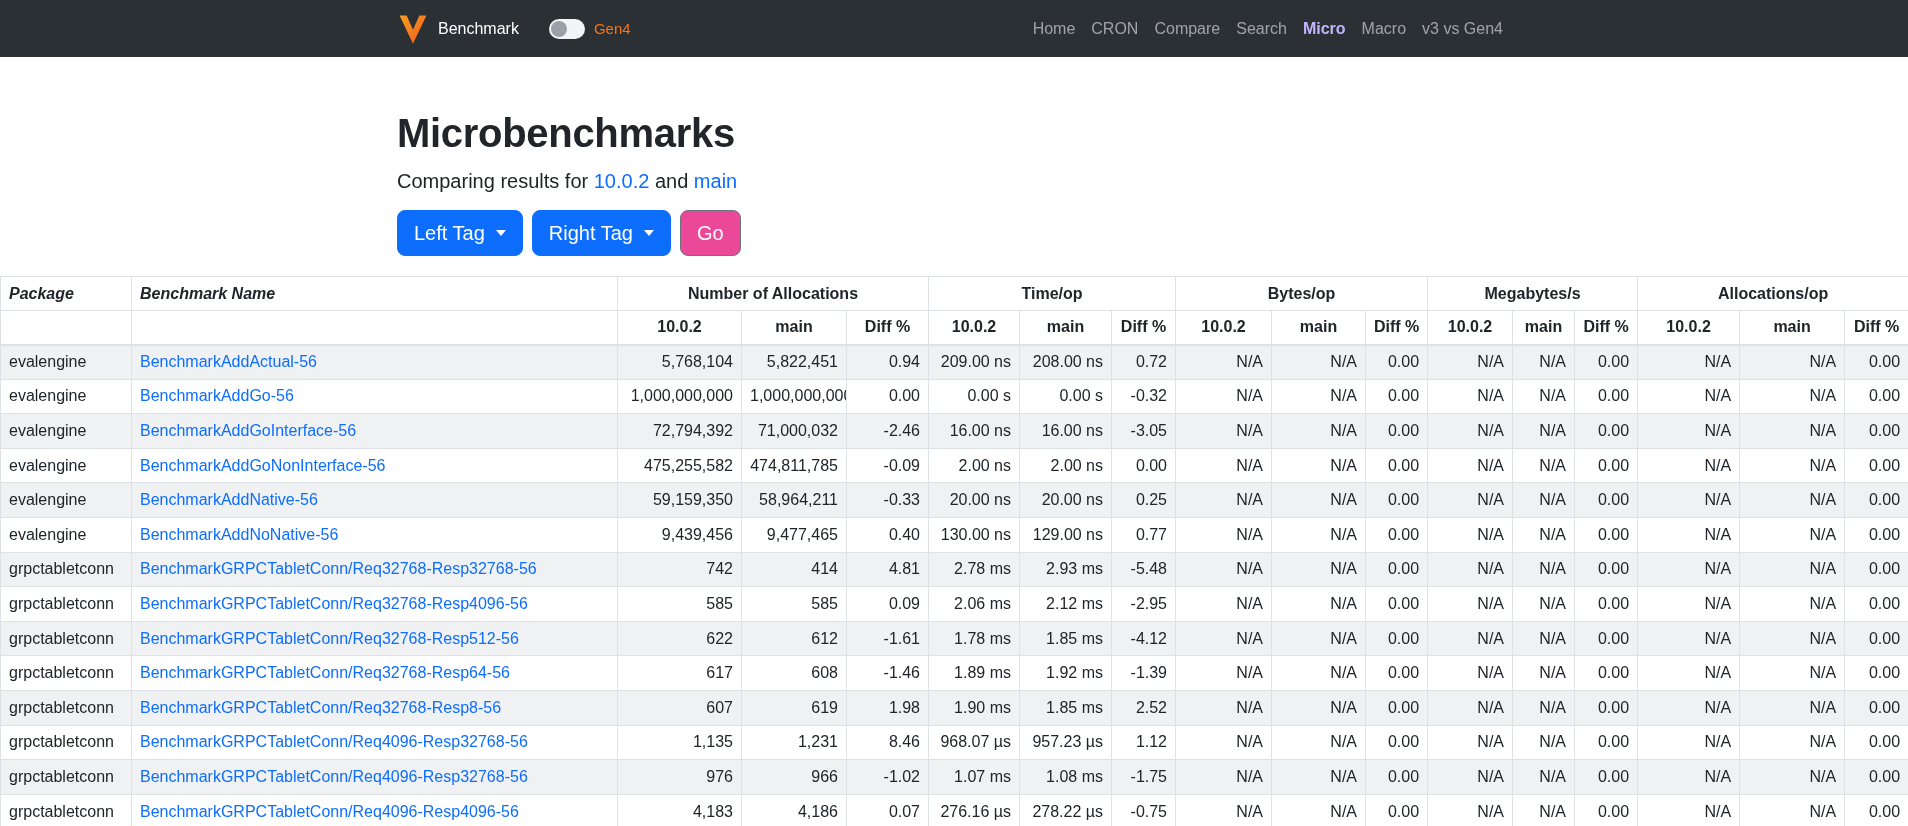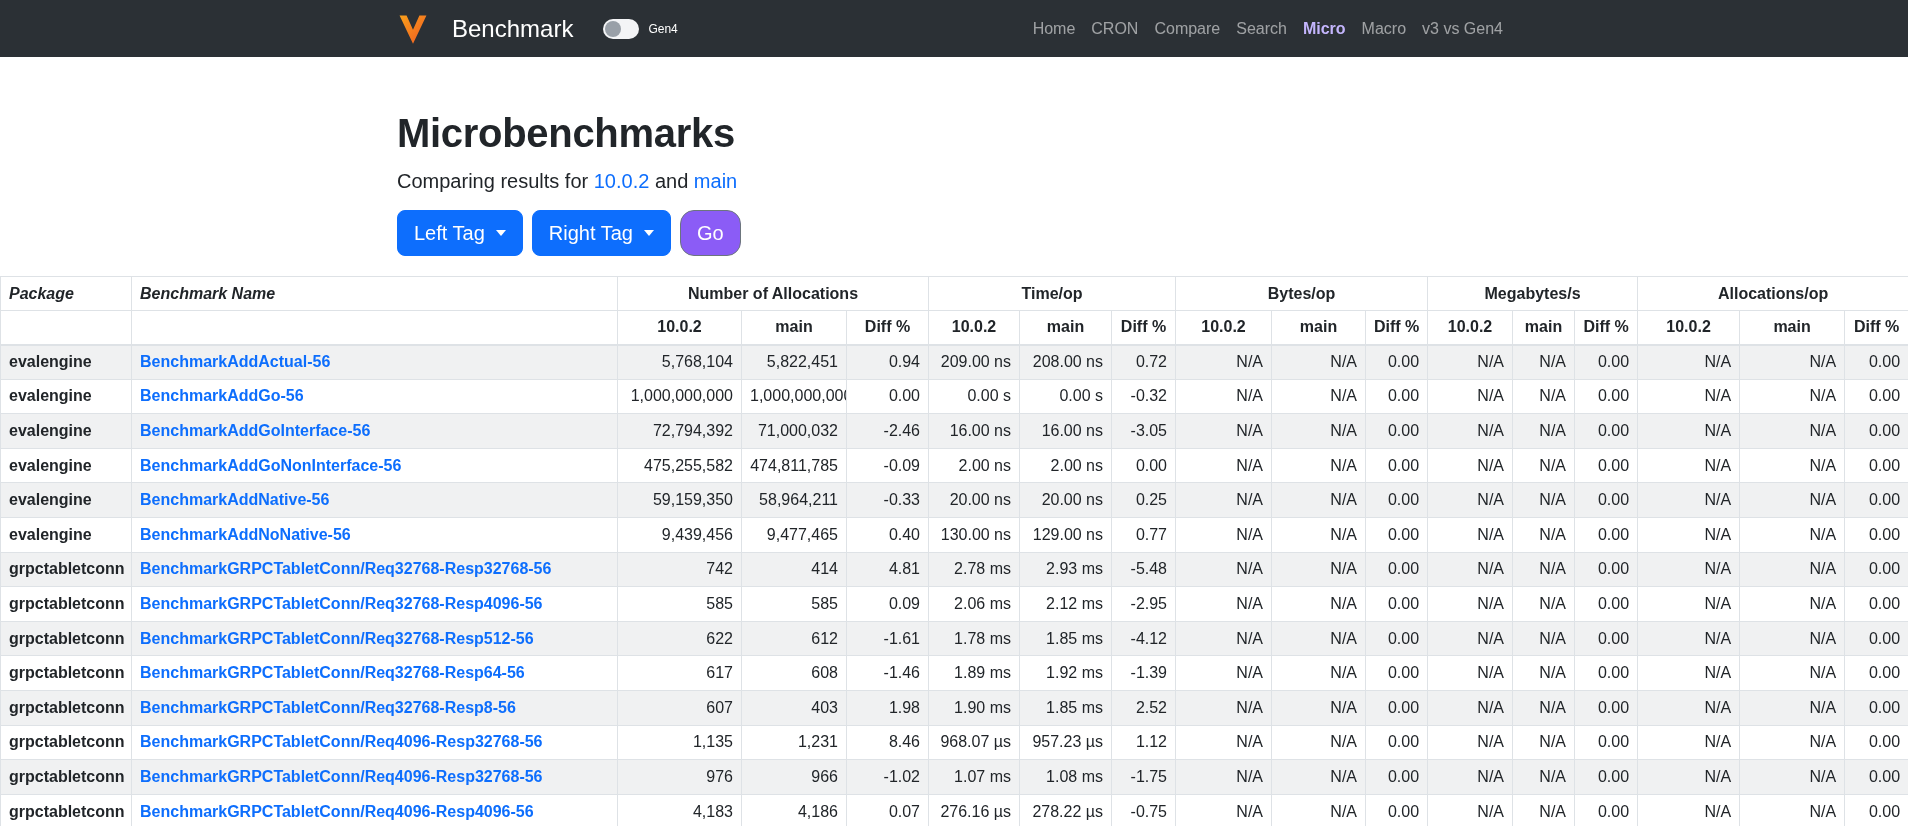--- a/index.html
+++ b/index.html
@@ -5,48 +5,48 @@
   * { box-sizing: border-box; }
   html,body { margin:0; padding:0; }
   body {
     width:1908px; height:826px; overflow:hidden;
     background:#ffffff; color:#212529;
     font-family:"Liberation Sans", sans-serif;
   }
   
   .navbar { height:57px; background:#2b3035; display:flex; align-items:center; }
   .navbar-inner { width:1114px; margin:0 auto; display:flex; align-items:center; }
-  .brand { display:flex; align-items:center; gap:23px; color:#fff; font-size:24px; font-weight:400; }
+  .brand { display:flex; align-items:center; gap:9px; color:#fff; font-size:16px; font-weight:400; }
   .logo { width:32px; height:32px; display:block; }
   .switch { margin-left:30px; width:36px; height:20px; border-radius:10px; background:#f3f4f6; position:relative; flex:0 0 auto; cursor:pointer; }
   .switch .knob { position:absolute; left:2px; top:2px; width:16px; height:16px; border-radius:50%; background:#99a0a8; }
-  .switch-label { color:#ffffff; font-size:12px; margin-left:9px; }
+  .switch-label { color:#f97316; font-size:15px; margin-left:9px; }
   .nav-links { margin-left:auto; display:flex; align-items:flex-end; }
   .nav-link { padding:8px 8px; color:rgba(255,255,255,0.55); font-size:16px; text-decoration:none; cursor:pointer; }
   .nav-link.active { color:#c4b5fd; font-weight:600; }
   
   .container { width:1114px; margin:0 auto; }
   .page-title { font-size:40px; line-height:48px; font-weight:700; margin:52px 0 0 0; letter-spacing:-0.3px; }
   .subtitle { font-size:20px; line-height:24px; margin:12px 0 0 0; }
   .subtitle a { color:#0d6efd; text-decoration:none; cursor:pointer; }
   .controls { margin-top:17px; display:flex; gap:9px; }
   .btn { font-family:inherit; font-size:20px; line-height:28px; padding:8px 16px; border-radius:8px; border:1px solid transparent; color:#fff; cursor:pointer; display:inline-flex; align-items:center; }
   .btn-primary { background:#0d6efd; border-color:#0d6efd; }
-  .btn-secondary { background:#8b5cf6; border-color:#6c757d;border-radius:14px; }
+  .btn-secondary { background:#ec4899; border-color:#6c757d; }
   .caret { display:inline-block; margin-left:11px; width:0; height:0; border-top:6px solid #fff; border-left:5px solid transparent; border-right:5px solid transparent; }
   
   .bench-table { border-collapse:collapse; table-layout:fixed; width:1908px; font-size:16px; margin-top:20px; }
   .bench-table th, .bench-table td { border:1px solid #dee2e6; padding:0 8px; white-space:nowrap; overflow:hidden; }
   .bench-table thead th { height:34px; font-weight:700; text-align:center; background:#fff; }
   .bench-table thead tr:last-child th { border-bottom-width:2px; }
   .bench-table thead th.left { text-align:left;font-style:italic; }
   .bench-table tbody td { height:34.6px; }
   .bench-table tbody tr:nth-child(odd) { background:#f0f1f2; }
   .bench-table td.num { text-align:right; }
-  .bench-table td.txt { text-align:left;font-weight:bold; }
+  .bench-table td.txt { text-align:left; }
   .bench-table a { color:#0d6efd; text-decoration:none; cursor:pointer; }
 </style>
 </head>
 <body>
 
 <nav class="navbar">
   <div class="navbar-inner">
     <div class="brand">
       <svg class="logo" viewBox="0 0 100 100" aria-hidden="true">
         <defs>
@@ -329,21 +329,21 @@
         <td class="num">N/A</td>
         <td class="num">0.00</td>
         <td class="num">N/A</td>
         <td class="num">N/A</td>
         <td class="num">0.00</td>
       </tr>
       <tr>
         <td class="txt">grpctabletconn</td>
         <td class="txt"><a>BenchmarkGRPCTabletConn/Req32768-Resp8-56</a></td>
         <td class="num">607</td>
-        <td class="num">403</td>
+        <td class="num">619</td>
         <td class="num">1.98</td>
         <td class="num">1.90 ms</td>
         <td class="num">1.85 ms</td>
         <td class="num">2.52</td>
         <td class="num">N/A</td>
         <td class="num">N/A</td>
         <td class="num">0.00</td>
         <td class="num">N/A</td>
         <td class="num">N/A</td>
         <td class="num">0.00</td>

